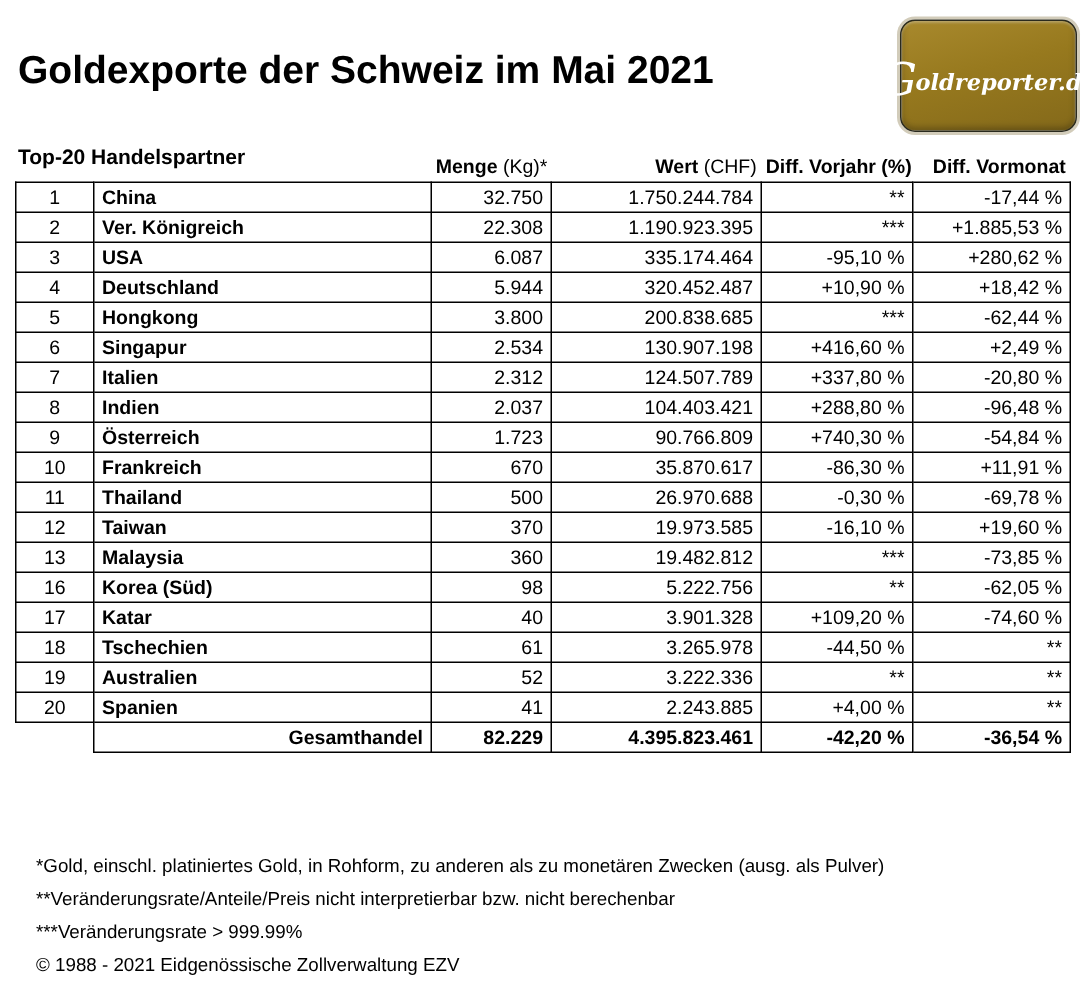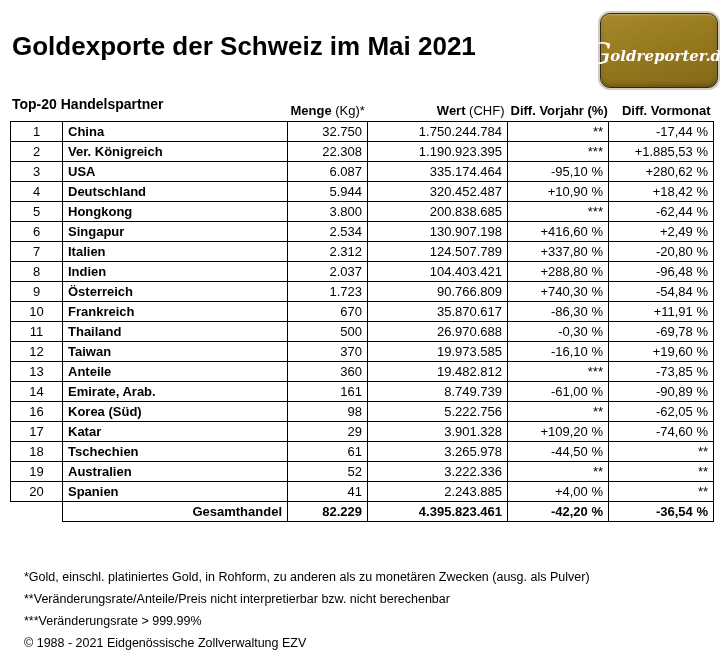--- a/index.html
+++ b/index.html
@@ -213,46 +213,38 @@
         <tr>
           <td class="col-rank">12</td>
           <td class="col-country">Taiwan</td>
           <td class="col-menge">370</td>
           <td class="col-wert">19.973.585</td>
           <td class="col-vorjahr">-16,10 %</td>
           <td class="col-vormonat">+19,60 %</td>
         </tr>
         <tr>
           <td class="col-rank">13</td>
-          <td class="col-country">Anteile</td>
+          <td class="col-country">Malaysia</td>
           <td class="col-menge">360</td>
           <td class="col-wert">19.482.812</td>
           <td class="col-vorjahr">***</td>
           <td class="col-vormonat">-73,85 %</td>
-        </tr>
-        <tr>
-          <td class="col-rank">14</td>
-          <td class="col-country">Emirate, Arab.</td>
-          <td class="col-menge">161</td>
-          <td class="col-wert">8.749.739</td>
-          <td class="col-vorjahr">-61,00 %</td>
-          <td class="col-vormonat">-90,89 %</td>
         </tr>
         <tr>
           <td class="col-rank">16</td>
           <td class="col-country">Korea (Süd)</td>
           <td class="col-menge">98</td>
           <td class="col-wert">5.222.756</td>
           <td class="col-vorjahr">**</td>
           <td class="col-vormonat">-62,05 %</td>
         </tr>
         <tr>
           <td class="col-rank">17</td>
           <td class="col-country">Katar</td>
-          <td class="col-menge">29</td>
+          <td class="col-menge">40</td>
           <td class="col-wert">3.901.328</td>
           <td class="col-vorjahr">+109,20 %</td>
           <td class="col-vormonat">-74,60 %</td>
         </tr>
         <tr>
           <td class="col-rank">18</td>
           <td class="col-country">Tschechien</td>
           <td class="col-menge">61</td>
           <td class="col-wert">3.265.978</td>
           <td class="col-vorjahr">-44,50 %</td>

